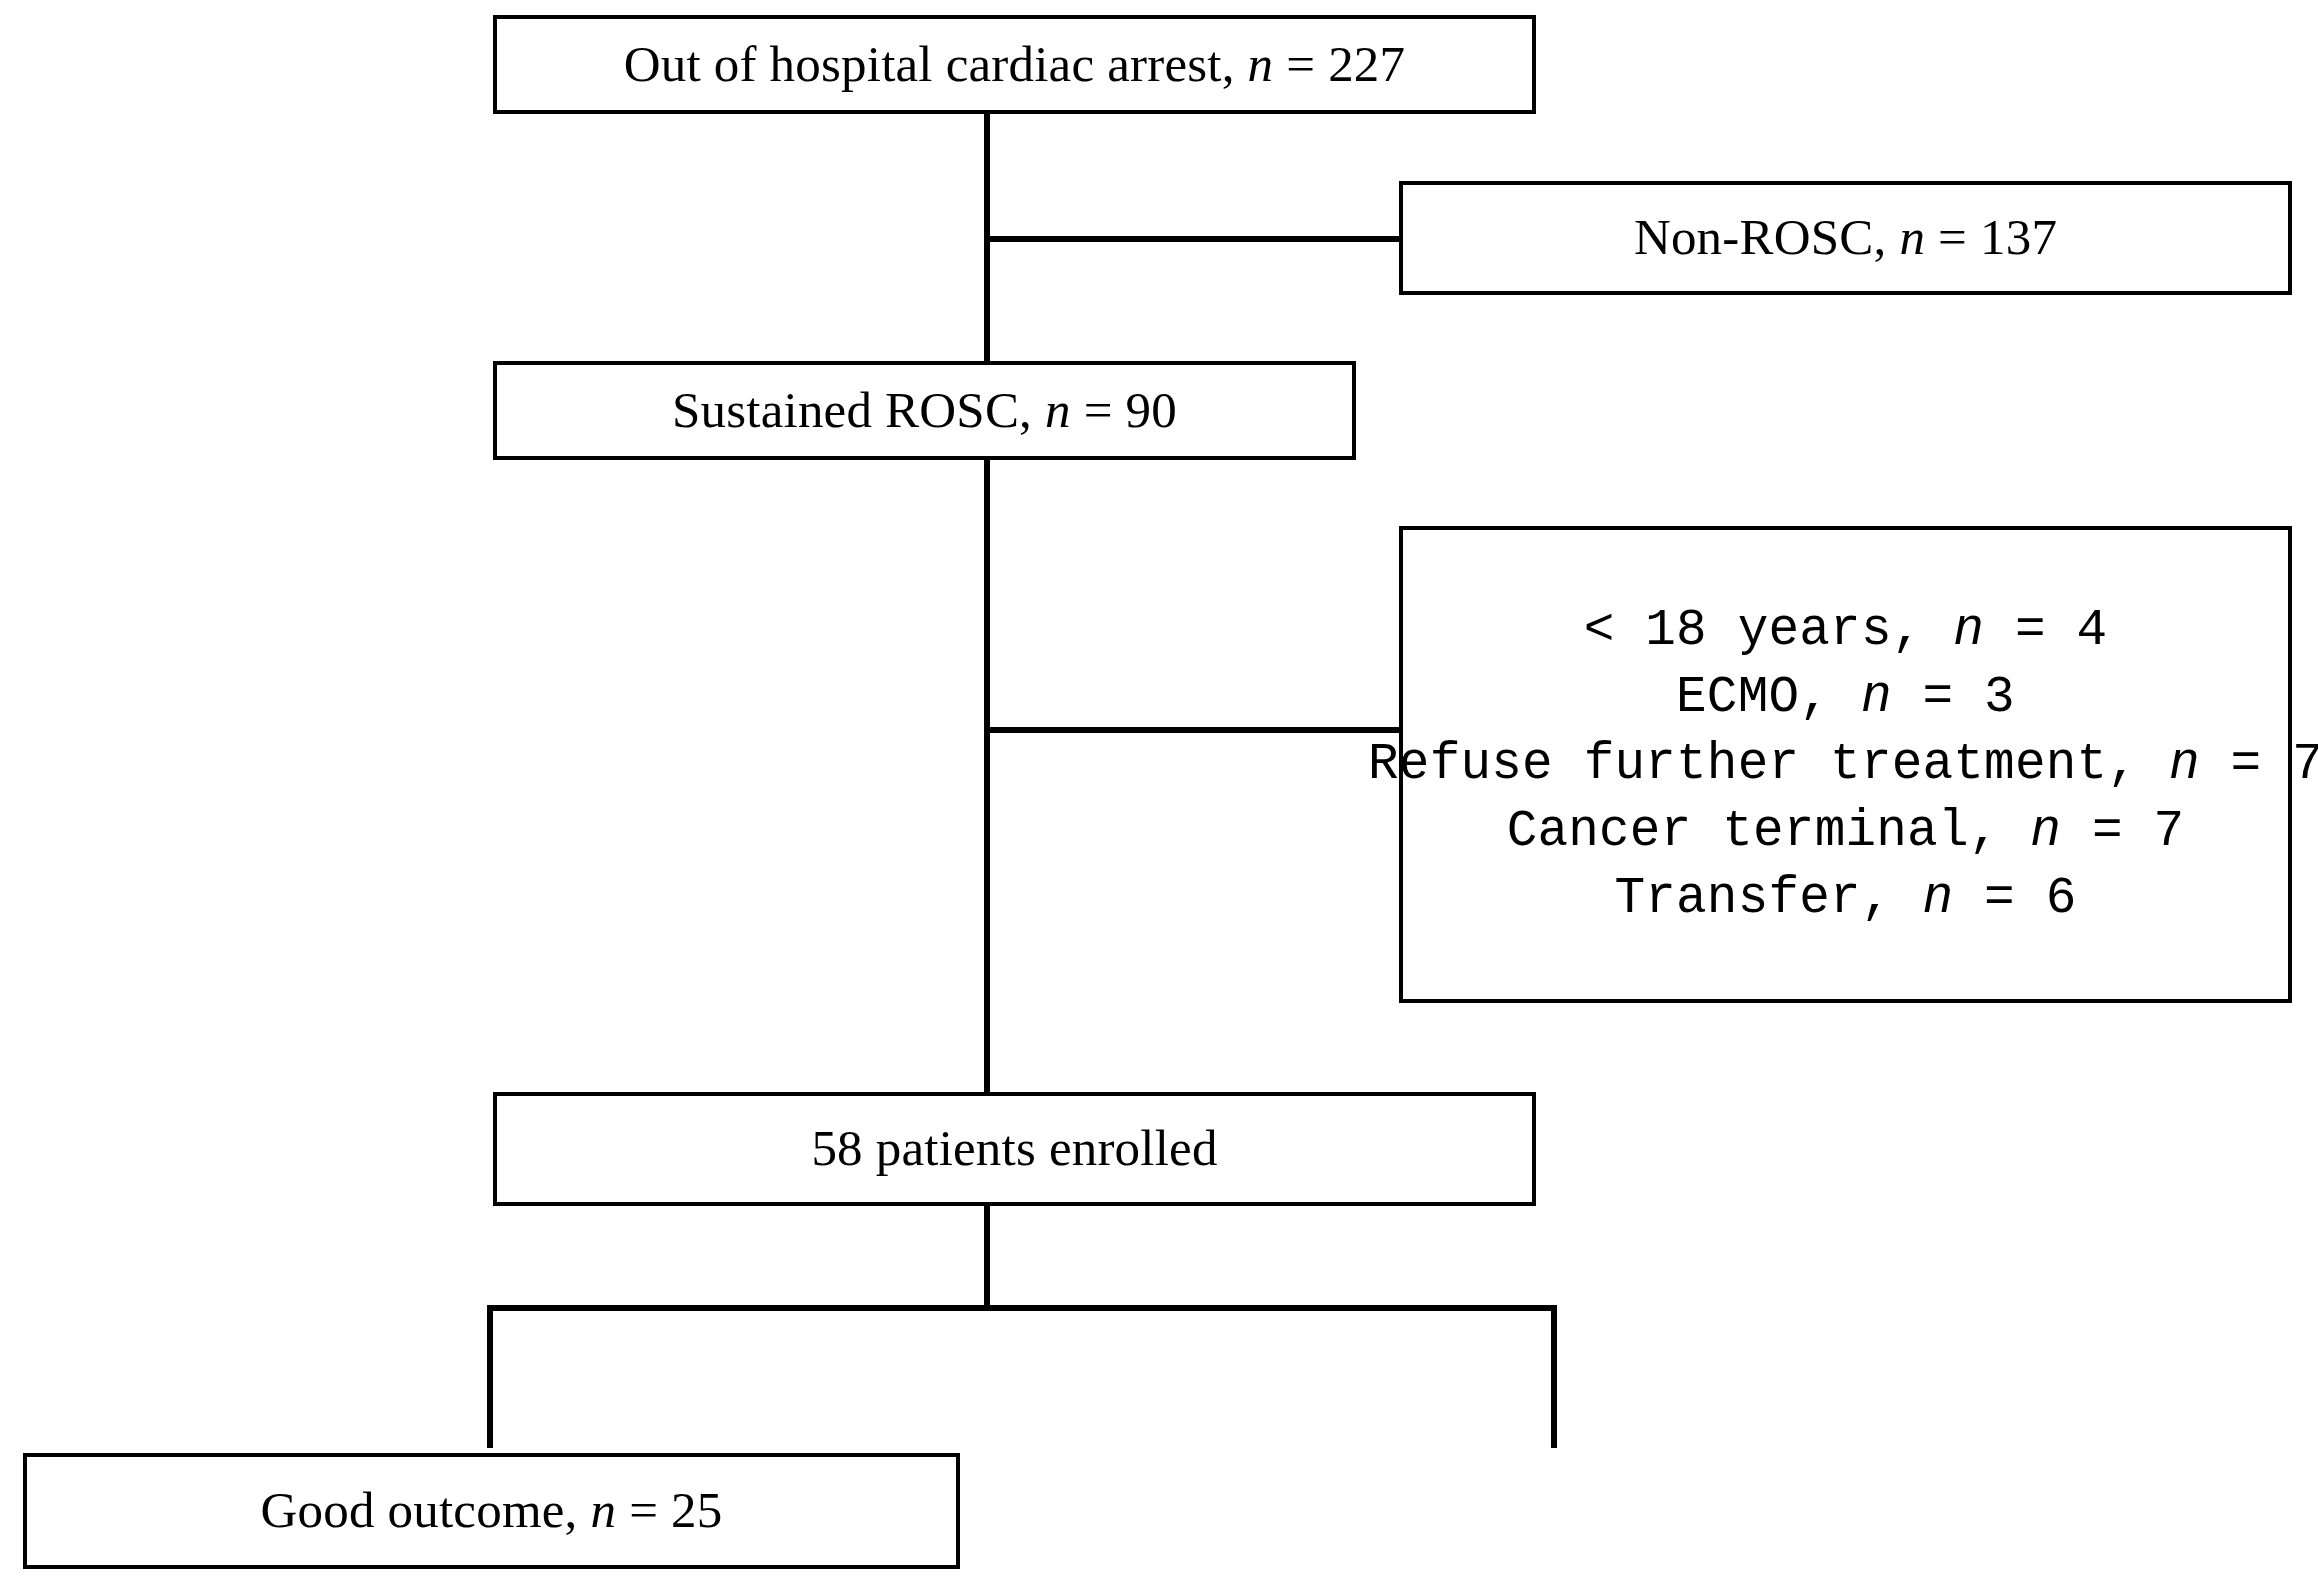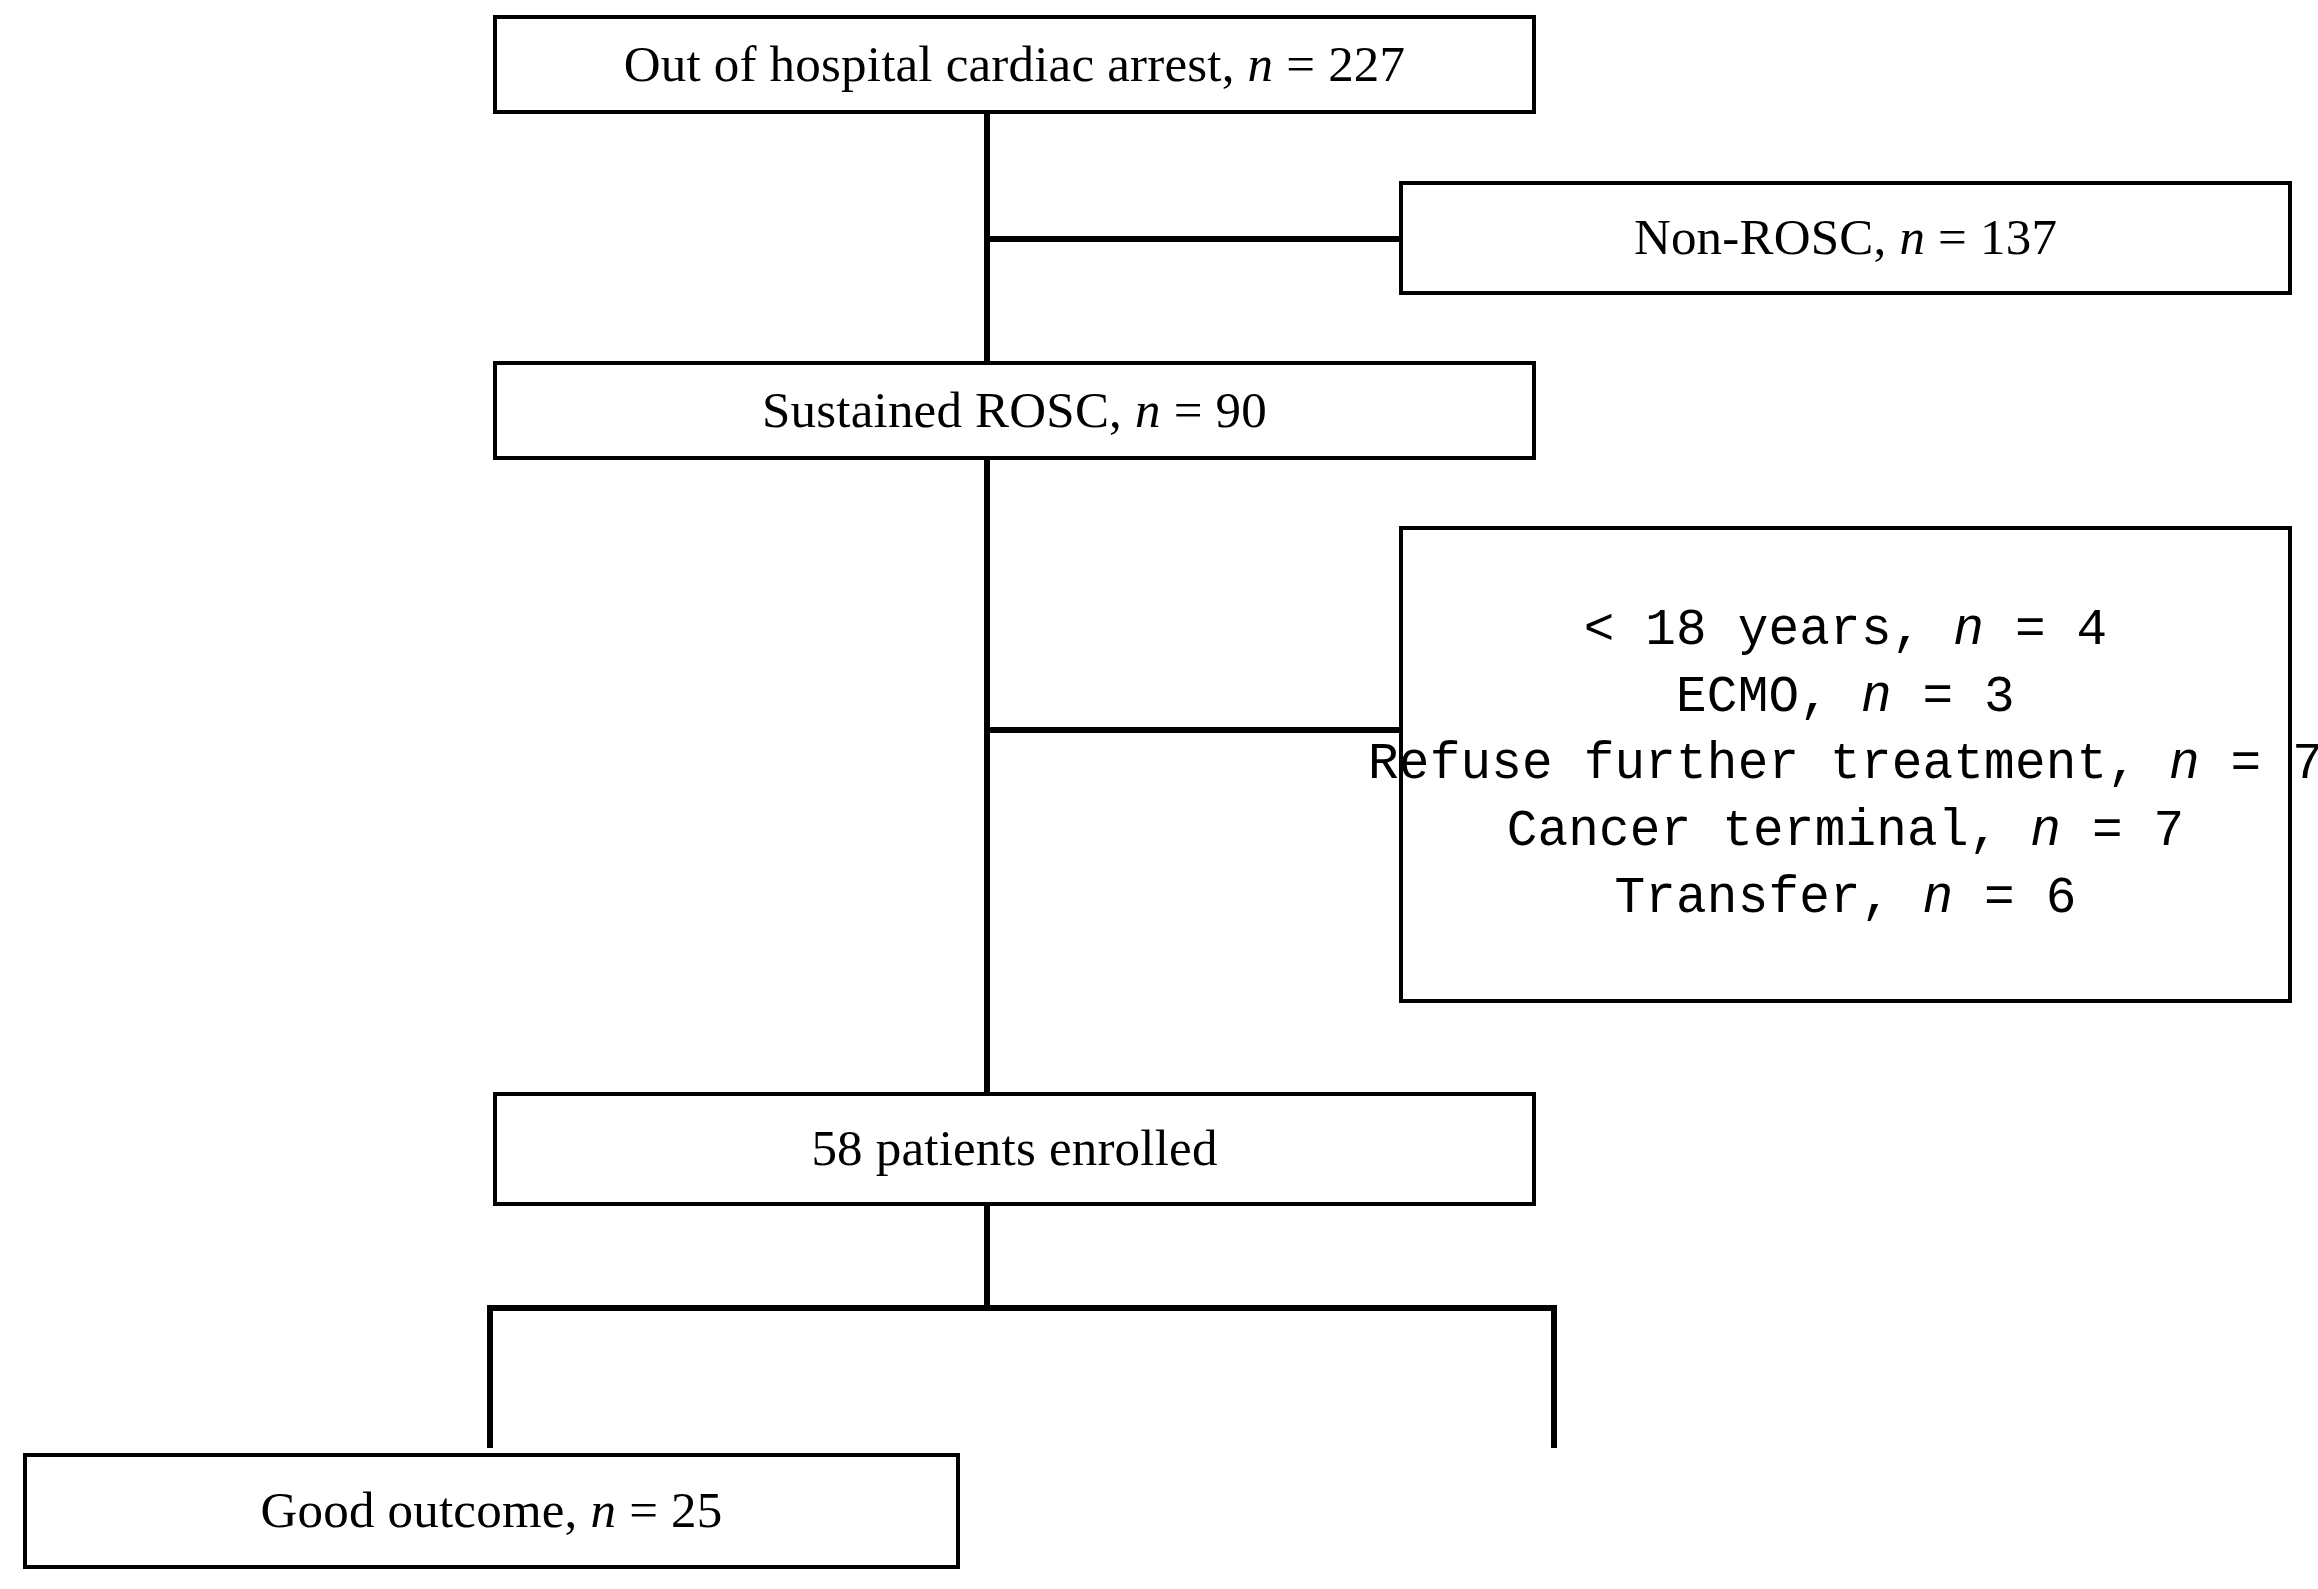--- a/index.html
+++ b/index.html
@@ -79,21 +79,21 @@
   <div class="conn v" style="left:1551px; top:1305px; height:143px;"></div>
 
   <div class="node" style="left:493px; top:15px; width:1043px; height:99px;">
     <span class="line"><span>Out of hospital cardiac arrest, </span><span class="ital">n</span><span> = 227</span></span>
   </div>
 
   <div class="node" style="left:1399px; top:181px; width:893px; height:114px;">
     <span class="line"><span>Non-ROSC, </span><span class="ital">n</span><span> = 137</span></span>
   </div>
 
-  <div class="node" style="left:493px; top:361px; width:1043px; height:99px;">
+  <div class="node" style="left:493px; top:361px; width:863px; height:99px;">
     <span class="line"><span>Sustained ROSC, </span><span class="ital">n</span><span> = 90</span></span>
   </div>
 
   <div class="node multiline" style="left:1399px; top:526px; width:893px; height:477px;">
     <span class="line"><span>&lt; 18 years, </span><span class="ital">n</span><span> = 4</span></span>
     <span class="line"><span>ECMO, </span><span class="ital">n</span><span> = 3</span></span>
     <span class="line"><span>Refuse further treatment, </span><span class="ital">n</span><span> = 7</span></span>
     <span class="line"><span>Cancer terminal, </span><span class="ital">n</span><span> = 7</span></span>
     <span class="line"><span>Transfer, </span><span class="ital">n</span><span> = 6</span></span>
   </div>

